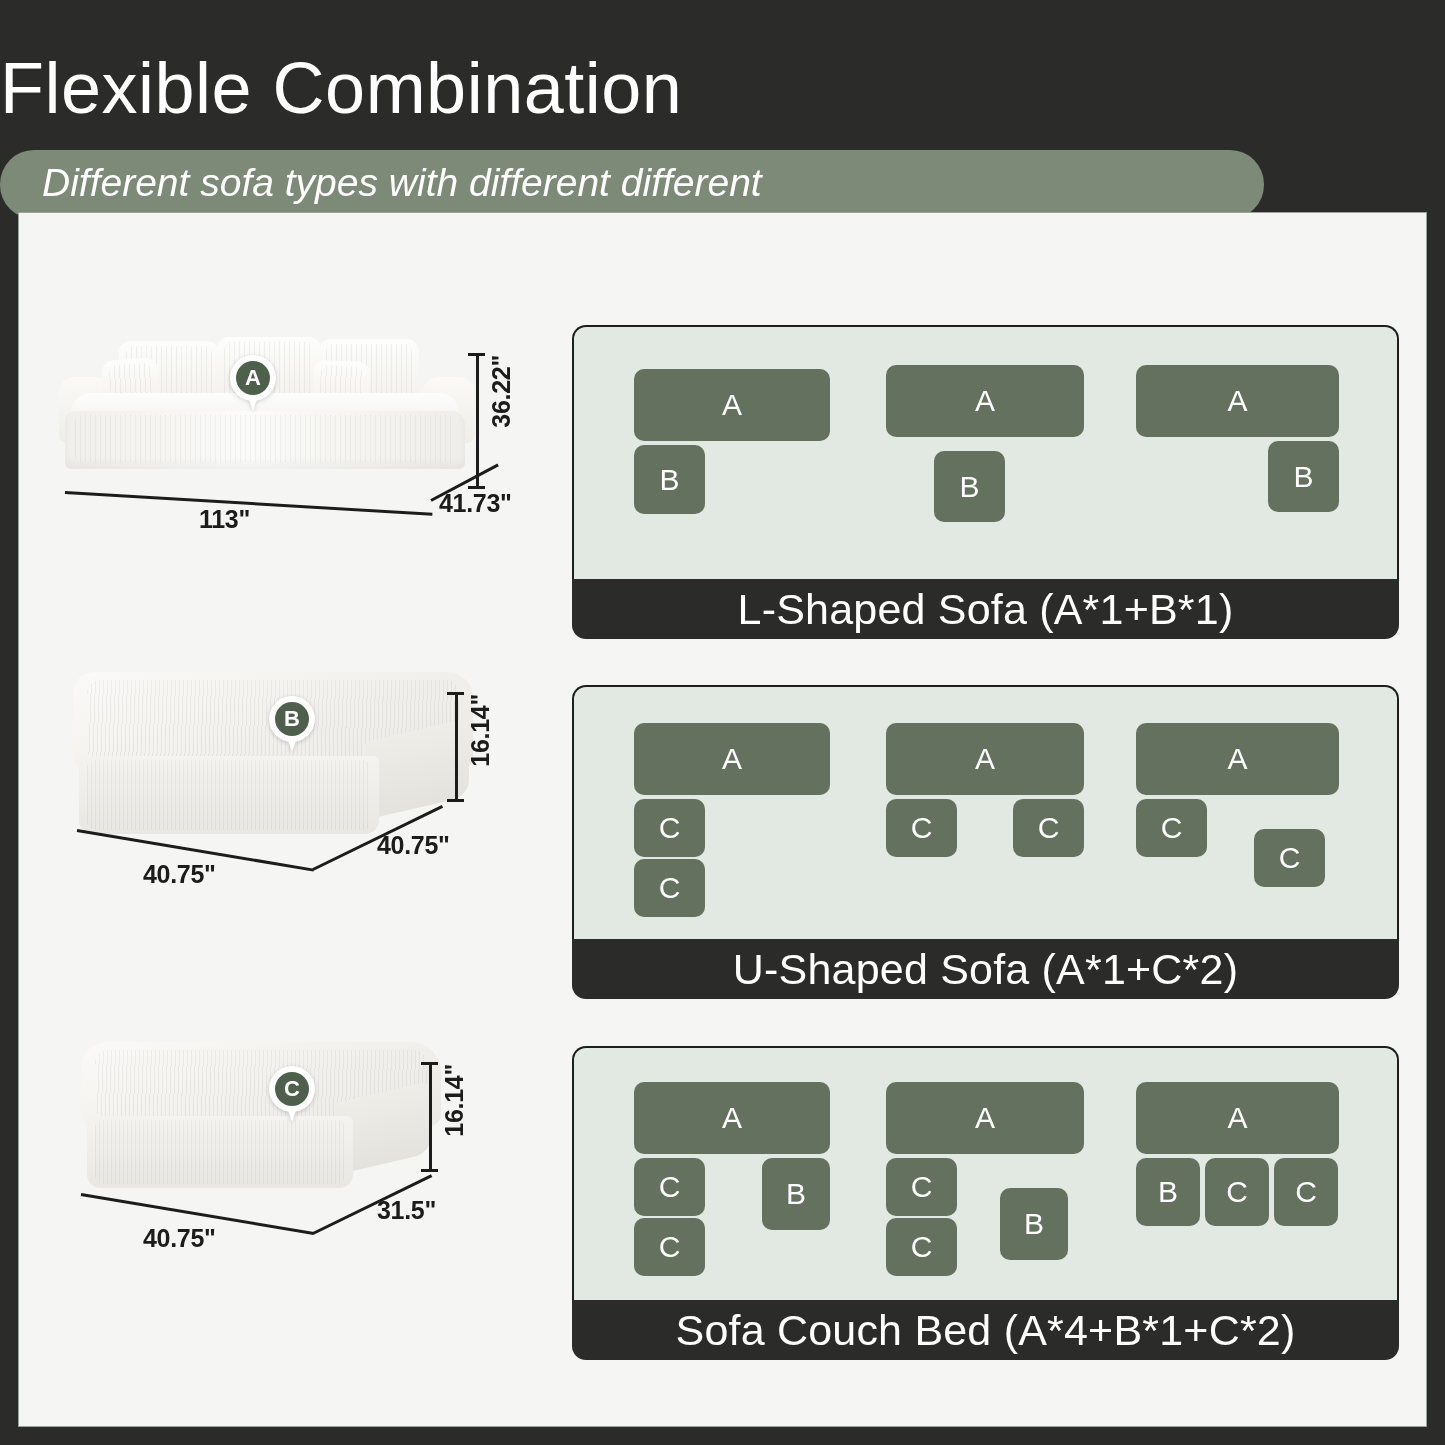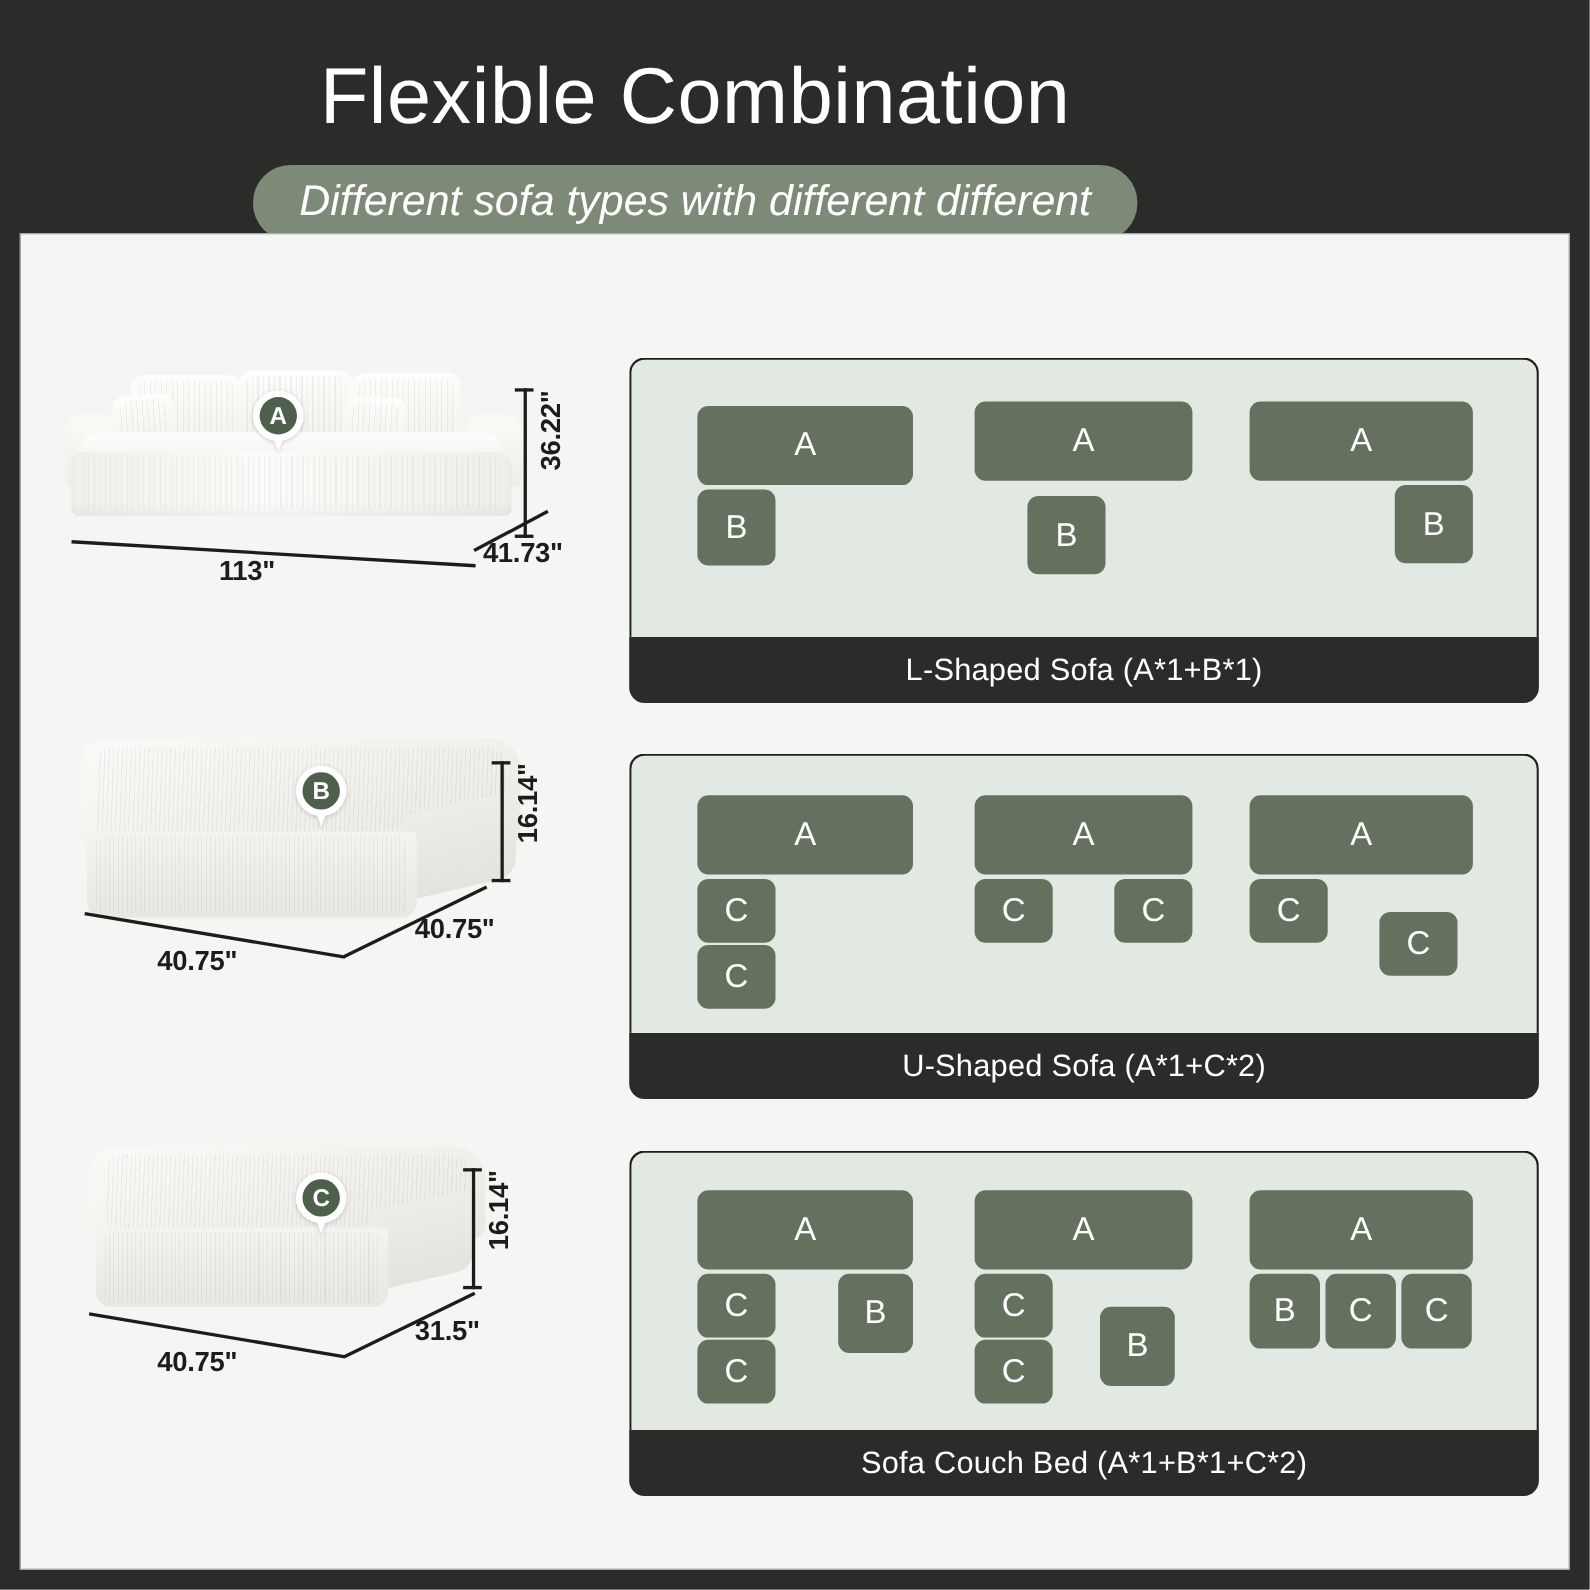--- a/index.html
+++ b/index.html
@@ -20,21 +20,20 @@
   }
 
   
   .header {
     position: absolute;
     top: 0; left: 0;
     width: 1264px;
     height: 212px;
     display: flex;
     flex-direction: column;
-    align-items: center;
     justify-content: flex-start;
   }
   .poster-title {
     margin-top: 52px;
     color: #ffffff;
     font-size: 72px;
     font-weight: 400;
     letter-spacing: 0.5px;
     line-height: 1;
     white-space: nowrap;
@@ -211,21 +210,21 @@
     border: 2px solid #1e1e1c;
     border-radius: 14px 14px 0 0;
     border-bottom: none;
   }
   .diagram-label {
     width: 827px;
     height: 60px;
     background: #2b2b29;
     border-radius: 0 0 14px 14px;
     color: #ffffff;
-    font-size: 28px;
+    font-size: 43px;
     display: flex;
     align-items: center;
     justify-content: center;
     white-space: nowrap;
     letter-spacing: 0.2px;
   }
 
   
   .blk {
     position: absolute;
@@ -374,17 +373,17 @@
           <div class="blk" style="left: 188px; top: 110px; width: 68px; height: 72px;">B</div>
           <div class="blk" style="left: 312px; top: 34px; width: 198px; height: 72px;">A</div>
           <div class="blk" style="left: 312px; top: 110px; width: 71px; height: 58px;">C</div>
           <div class="blk" style="left: 312px; top: 170px; width: 71px; height: 58px;">C</div>
           <div class="blk" style="left: 426px; top: 140px; width: 68px; height: 72px;">B</div>
           <div class="blk" style="left: 562px; top: 34px; width: 203px; height: 72px;">A</div>
           <div class="blk" style="left: 562px; top: 110px; width: 64px; height: 68px;">B</div>
           <div class="blk" style="left: 631px; top: 110px; width: 64px; height: 68px;">C</div>
           <div class="blk" style="left: 700px; top: 110px; width: 64px; height: 68px;">C</div>
         </div>
-      <div class="diagram-label">Sofa Couch Bed (A*1+B*1+C*2)</div>
+      <div class="diagram-label">Sofa Couch Bed (A*4+B*1+C*2)</div>
     </div>
 
   </div>
 </div>
 
 </body></html>

